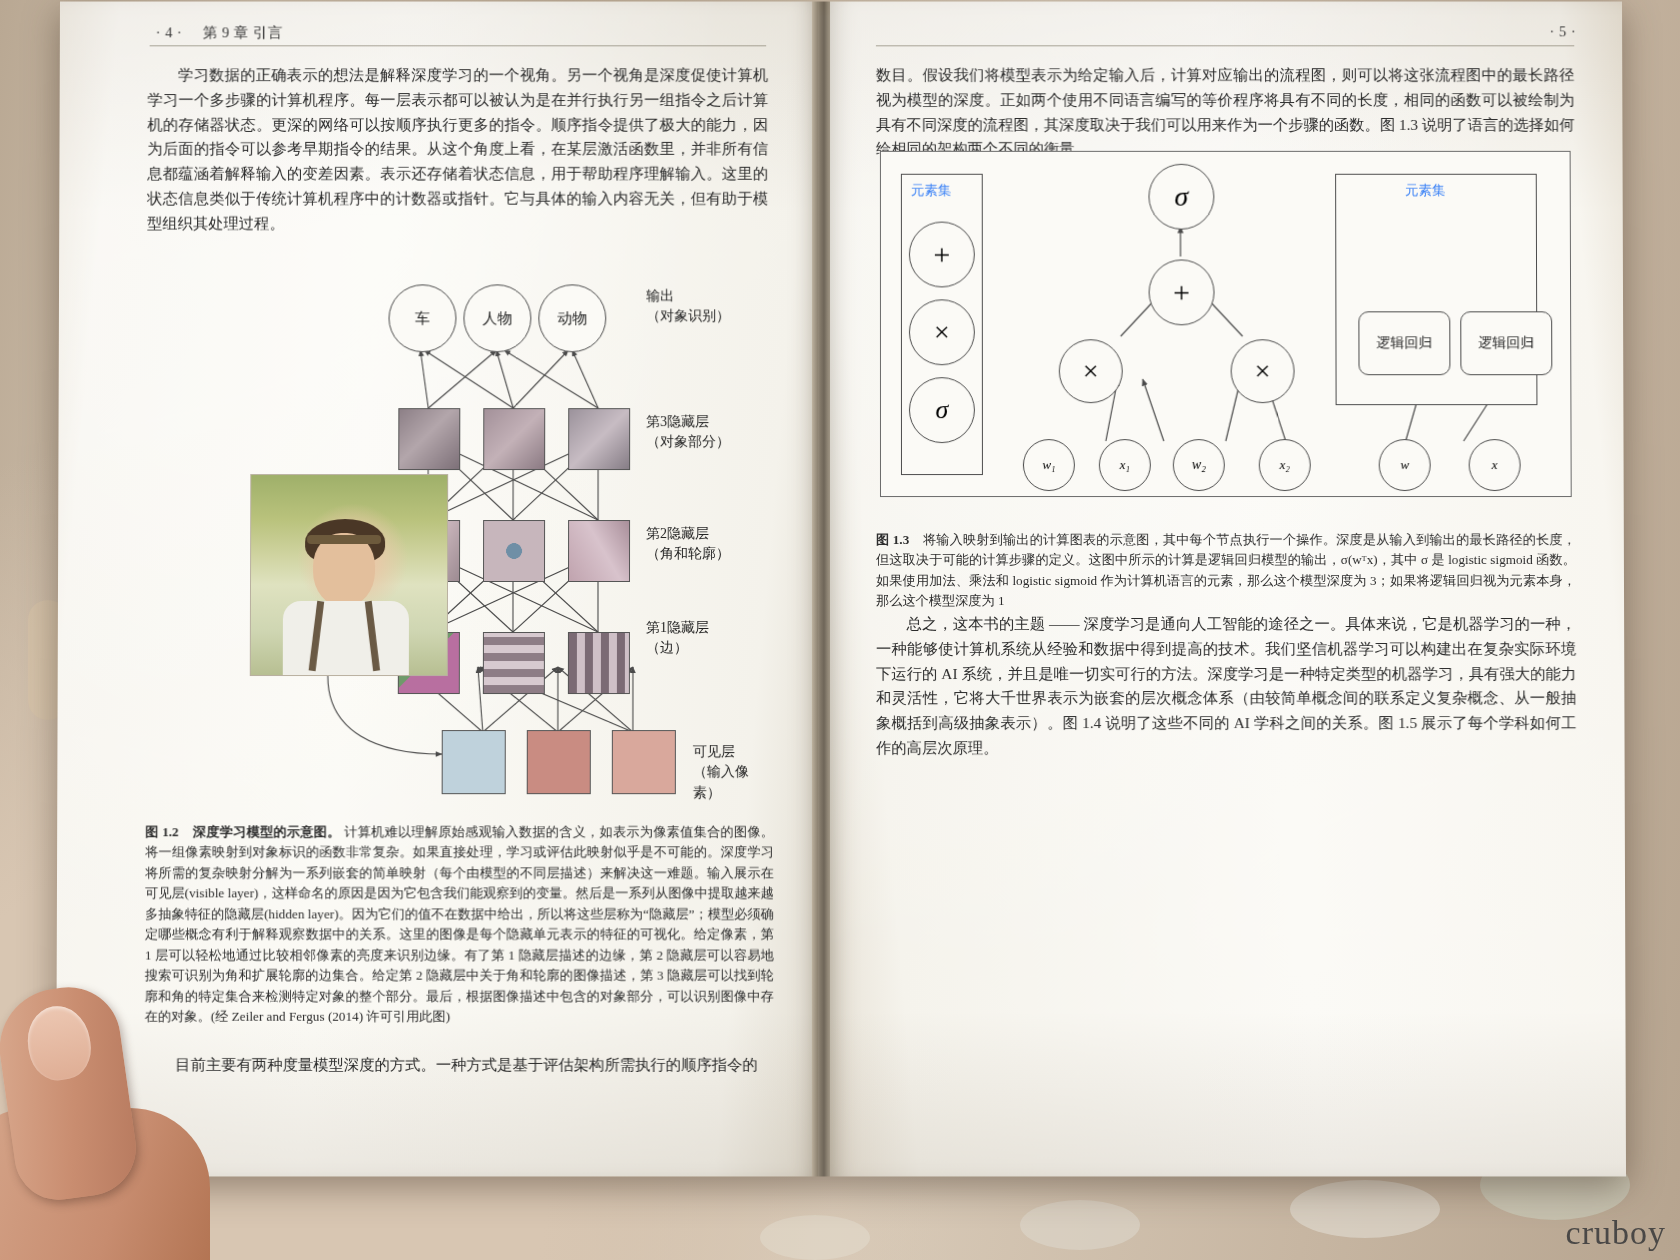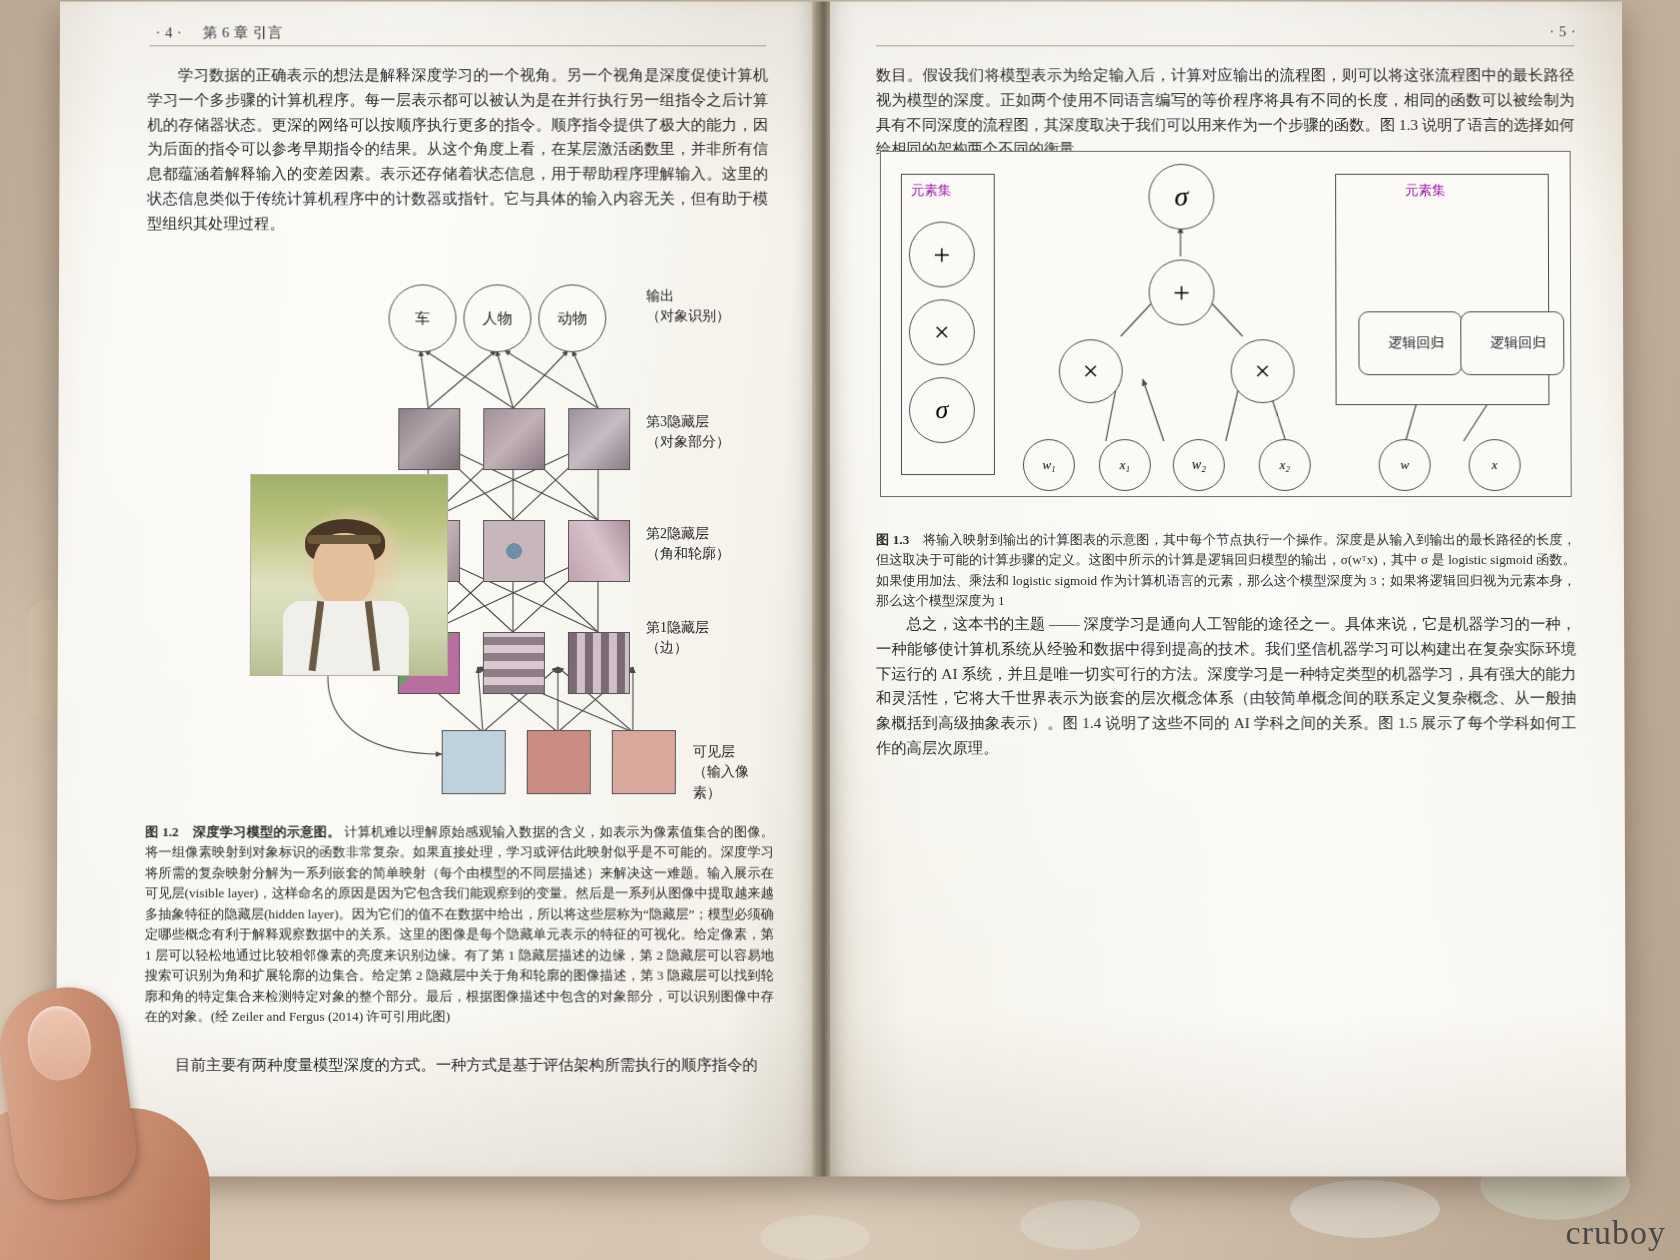--- a/index.html
+++ b/index.html
@@ -98,23 +98,23 @@
   .photo .strapR{position:absolute;left:118px;top:126px;width:7px;height:70px;background:#6a5a45;transform:rotate(-7deg);}
   
   .fig13{position:absolute;left:50px;top:150px;width:690px;height:345px;border:1.1px solid #6a6a6a;background:#fbfaf6;}
   .fnode{
     position:absolute;border:1.2px solid #4c4c4c;border-radius:50%;
     background:#fbfaf6;display:flex;align-items:center;justify-content:center;
     font-family:"Liberation Serif",serif;
   }
   .fbox{
     position:absolute;border:1.2px solid #4c4c4c;background:#fbfaf6;
-    display:flex;align-items:center;justify-content:center;font-size:14px;color:#1f1f1f;padding-left:12px;
-  }
-  .flbl{position:absolute;font-size:13.5px;color:#a21caf;}
+    display:flex;align-items:center;justify-content:center;font-size:14px;color:#1f1f1f;
+  }
+  .flbl{position:absolute;font-size:13.5px;color:#3b82f6;}
   svg.lines{position:absolute;left:0;top:0;overflow:visible;}
   
   .hand{
     position:absolute;left:0;bottom:-10px;width:230px;height:330px;
   }
   .thumb{
     position:absolute;left:6px;top:48px;width:122px;height:210px;border-radius:60px 52px 48px 44px;
     background:linear-gradient(100deg,#d9a98e,#c98d70 55%,#b77a5f);
     box-shadow:2px 4px 10px rgba(60,35,25,.35);transform:rotate(-8deg);
   }
@@ -147,21 +147,21 @@
 
 <div class="book">
   <div class="edge-top" style="left:0;"></div>
 
   <div class="page left">
     <div class="page-shade"></div>
 
     <div class="hdr hdr-left">
       <span>· 4 ·</span>
       &nbsp;&nbsp;&nbsp;
-      <span>第 6 章   引言</span>
+      <span>第 9 章   引言</span>
     </div>
     <div class="rule" style="left:90px;top:44px;width:618px;"></div>
 
     <div class="col" style="left:88px;top:62px;width:622px;">
       <p>学习数据的正确表示的想法是解释深度学习的一个视角。另一个视角是深度促使计算机学习一个多步骤的计算机程序。每一层表示都可以被认为是在并行执行另一组指令之后计算机的存储器状态。更深的网络可以按顺序执行更多的指令。顺序指令提供了极大的能力，因为后面的指令可以参考早期指令的结果。从这个角度上看，在某层激活函数里，并非所有信息都蕴涵着解释输入的变差因素。表示还存储着状态信息，用于帮助程序理解输入。这里的状态信息类似于传统计算机程序中的计数器或指针。它与具体的输入内容无关，但有助于模型组织其处理过程。</p>
     </div>
 
     <div class="fig12">
       <svg class="lines" width="530" height="545">
         <defs>

